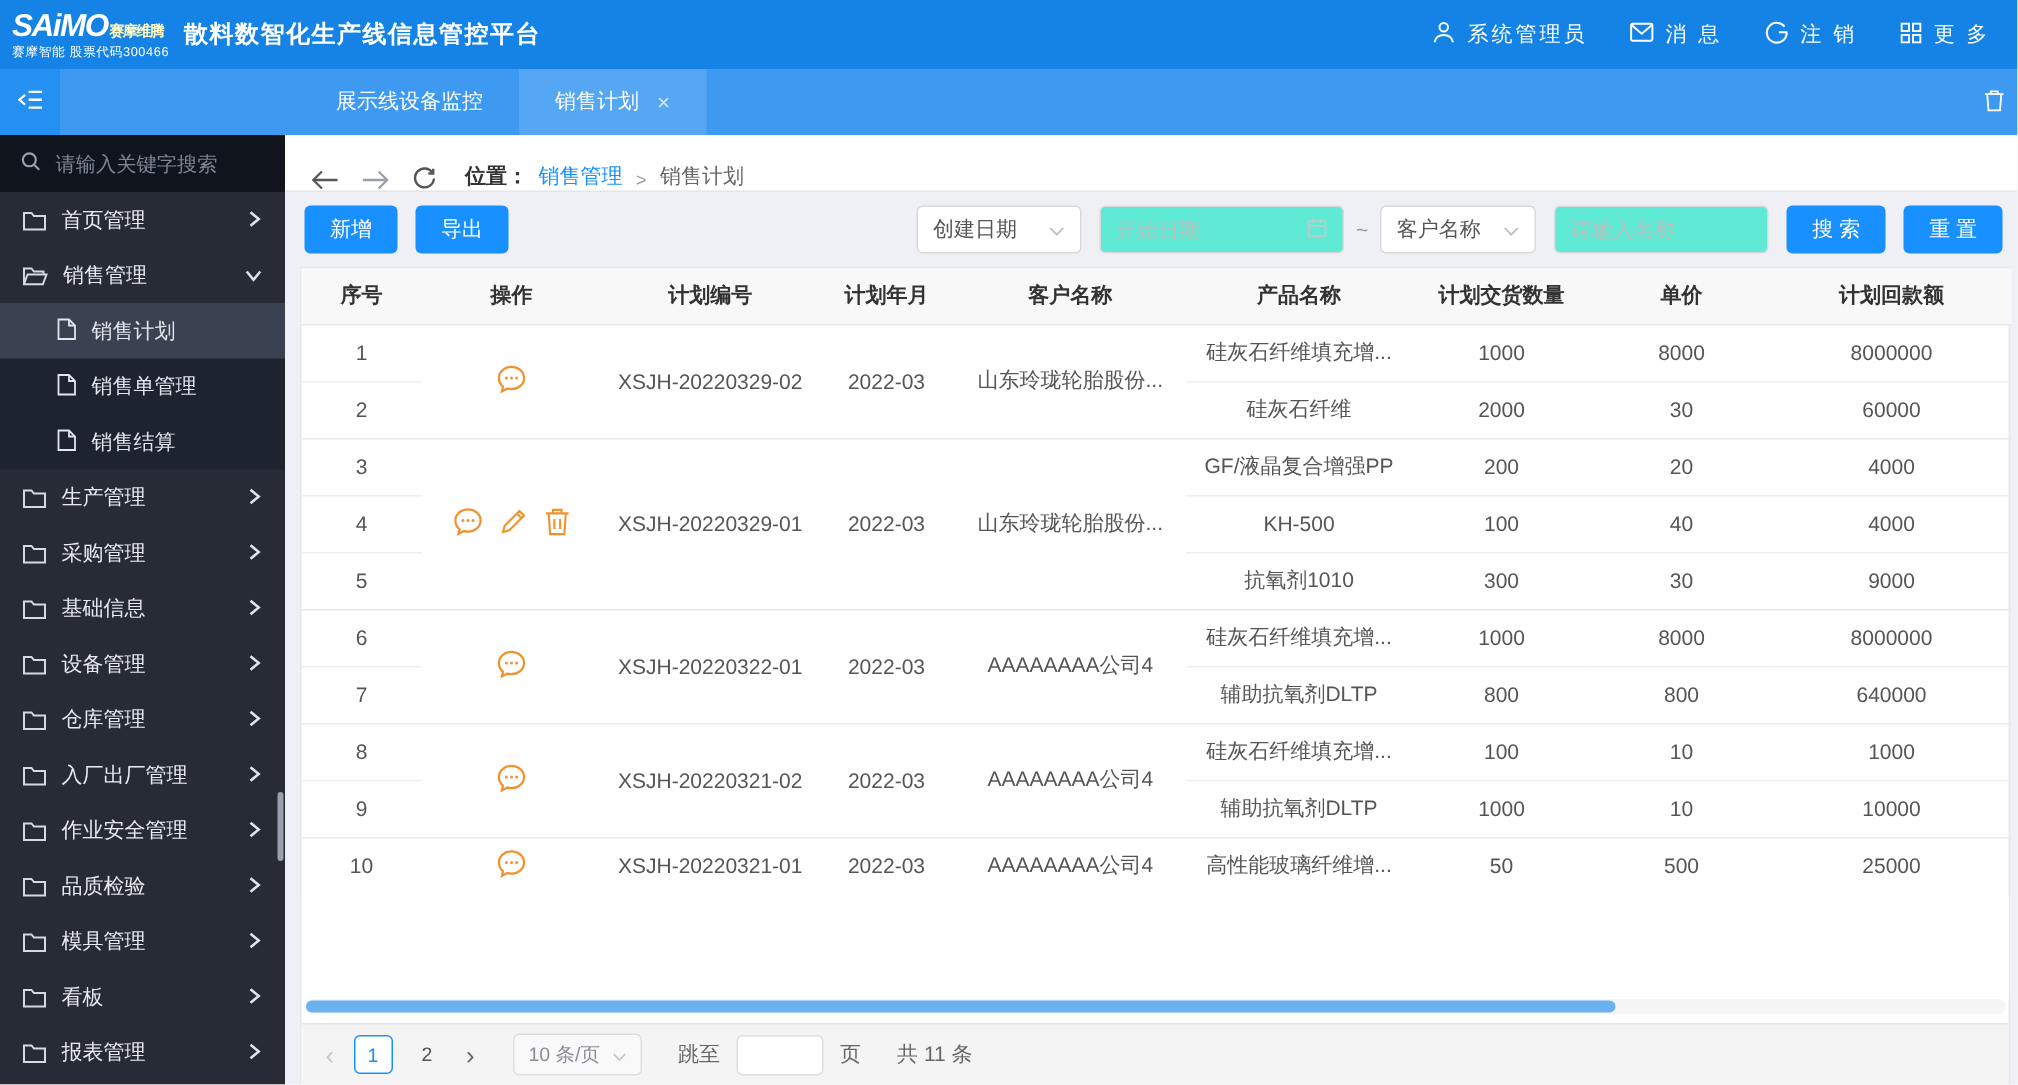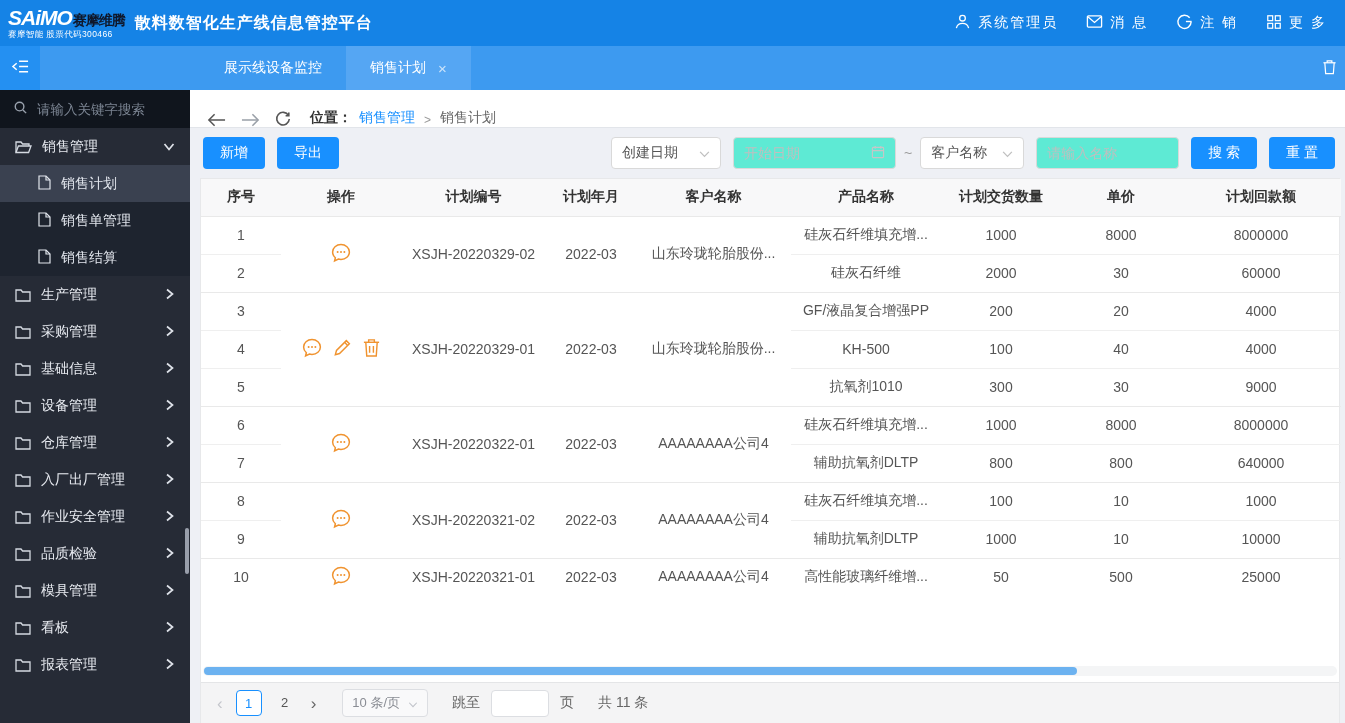--- a/index.html
+++ b/index.html
@@ -10,21 +10,21 @@
   *{box-sizing:border-box; margin:0; padding:0;}
   html,body{width:1345px; height:723px; overflow:hidden;}
   body{font-family:"Liberation Sans","DejaVu Sans",sans-serif; font-size:14px; background:#eef0f5;}
   .app{display:flex; flex-direction:column; width:1345px; height:723px;border-radius:17px;}
 
   
   .header{height:46px; background:var(--header-bg); display:flex; align-items:center; padding:0 18px 0 8px; color:#fff; flex:0 0 auto;}
   .logo{display:flex; flex-direction:column; line-height:1; margin-right:10px; cursor:pointer;}
   .logo-top{display:flex; align-items:baseline;}
   .logo-main{font-style:italic; font-weight:bold; font-size:21px; letter-spacing:-1px;}
-  .logo-cn{color:#0f172a; font-weight:bold; font-size:14px; margin-left:1px; letter-spacing:-1px;}
+  .logo-cn{color:#fef9c3; font-weight:bold; font-size:10px; margin-left:1px; letter-spacing:-1px;}
   .logo-sub{font-size:8.5px; margin-top:2px; white-space:nowrap; letter-spacing:0.4px;}
   .app-title{font-size:16px; font-weight:bold; letter-spacing:1px;}
   .header-right{margin-left:auto; display:flex; align-items:center; gap:28px;}
   .hr-item{display:flex; align-items:center; gap:7px; font-size:14px; cursor:pointer; letter-spacing:2px;}
   .hr-item svg{flex:0 0 auto;}
 
   
   .tabbar{height:44px; background:var(--tabbar-bg); display:flex; align-items:stretch; position:relative; flex:0 0 auto;}
   .collapse-btn{width:40px; background:#2490f2; display:flex; align-items:center; justify-content:center; cursor:pointer;}
   .tabs{display:flex; margin-left:160px;}
@@ -173,20 +173,31 @@
 
     <div class="sidebar">
       <div class="side-search">
         <span><svg width="15" height="15" viewBox="0 0 16 16" fill="none" stroke="#9aa2ae" stroke-width="1.5">
               <circle cx="7" cy="7" r="4.6"></circle>
               <path d="M10.6 10.6L14 14"></path>
             </svg></span>
         <input placeholder="请输入关键字搜索" style="">
       </div>
       <div class="menu">
+          <div class="menu-item">
+            <span class="mi-icon">
+              <svg width="16" height="14" viewBox="0 0 16 14" fill="none" stroke="currentColor" stroke-width="1.3">
+                <path d="M1 2h5l1.6 2H15v9H1z"></path>
+              </svg>
+            </span>
+            <span>首页管理</span>
+            <span class="chev"><svg width="11" height="12" viewBox="0 0 11 12" fill="none" stroke="currentColor" stroke-width="1.7">
+                <path d="M3 1.5L8.5 6 3 10.5"></path>
+              </svg></span>
+          </div>
           <div class="menu-item">
             <span class="mi-icon">
               <svg width="17" height="14" viewBox="0 0 17 14" fill="none" stroke="currentColor" stroke-width="1.3">
                 <path d="M1 12.5V2h5l1.6 2H14v2"></path>
                 <path d="M1 12.5L3.4 6H16l-2.4 6.5H1z"></path>
               </svg>
             </span>
             <span>销售管理</span>
             <span class="chev"><svg width="12" height="11" viewBox="0 0 12 11" fill="none" stroke="currentColor" stroke-width="1.7">
                 <path d="M1.5 3L6 8.5 10.5 3"></path>

